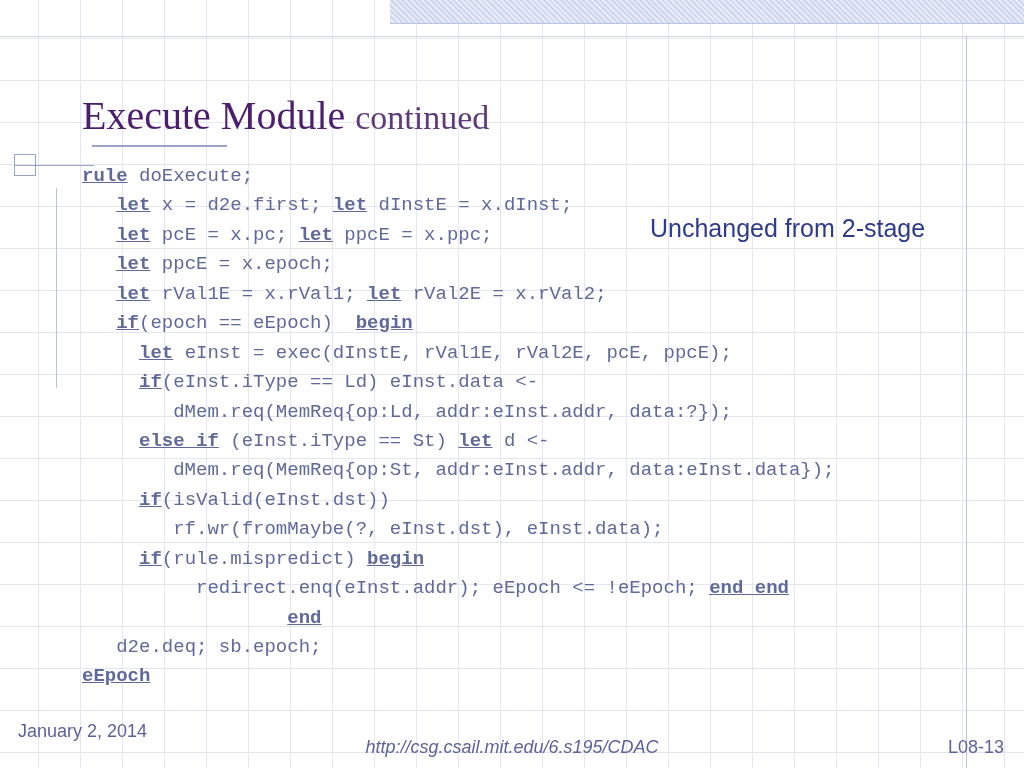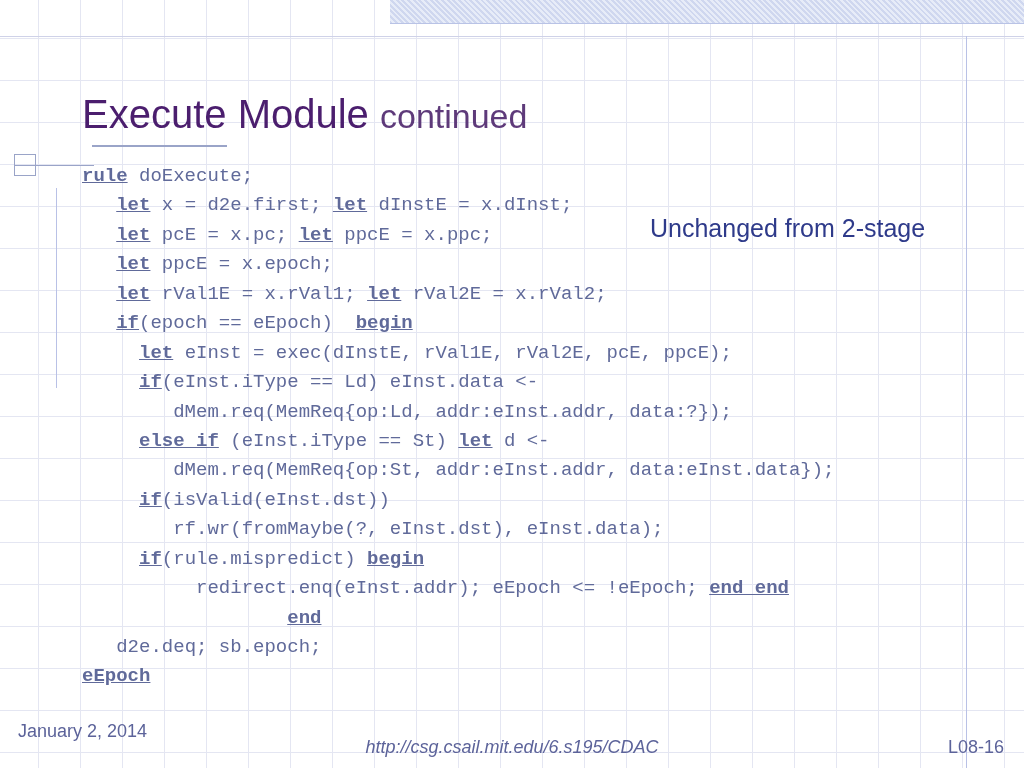--- a/index.html
+++ b/index.html
@@ -36,21 +36,21 @@
     position:absolute; top:165px; left:14px; width:80px; height:1px;
     background:#9aa4c8;
   }
   .title-h {
     position:absolute; top:145px; left:92px; width:135px; height:2px;
     background:#9aa4c8;
   }
 
   .title {
     position:absolute; top:92px; left:82px;
-    font-family: Liberation Sans, sans-serif;
+    font-family: Liberation Serif, serif;
     font-size: 40px;
     color:#4b1e6e;
     font-weight: 400;
   }
   .title .sub { font-size:34px; color:#5e3a7a; font-weight:300; }
 
   .annot {
     position:absolute; top:214px; left:650px;
     font-family: "Comic Sans MS", cursive, sans-serif;
     font-size: 25px;
@@ -110,14 +110,14 @@
         <span>rf.wr(fromMaybe(?, eInst.dst), eInst.data);</span>
      <span class="kw">if</span><span>(rule.mispredict) </span><span class="kw">begin</span>
           <span>redirect.enq(eInst.addr); eEpoch &lt;= !eEpoch; </span><span class="kw">end end</span>
                   <span class="kw">end</span>
    <span>d2e.deq; sb.epoch;</span>
 <span class="kw">eEpoch</span></div>
 
 <div class="footer">
   <div class="f-date">January 2, 2014</div>
   <div class="f-url">http://csg.csail.mit.edu/6.s195/CDAC</div>
-  <div class="f-page">L08-16</div>
+  <div class="f-page">L08-13</div>
 </div>
 
 </body></html>

